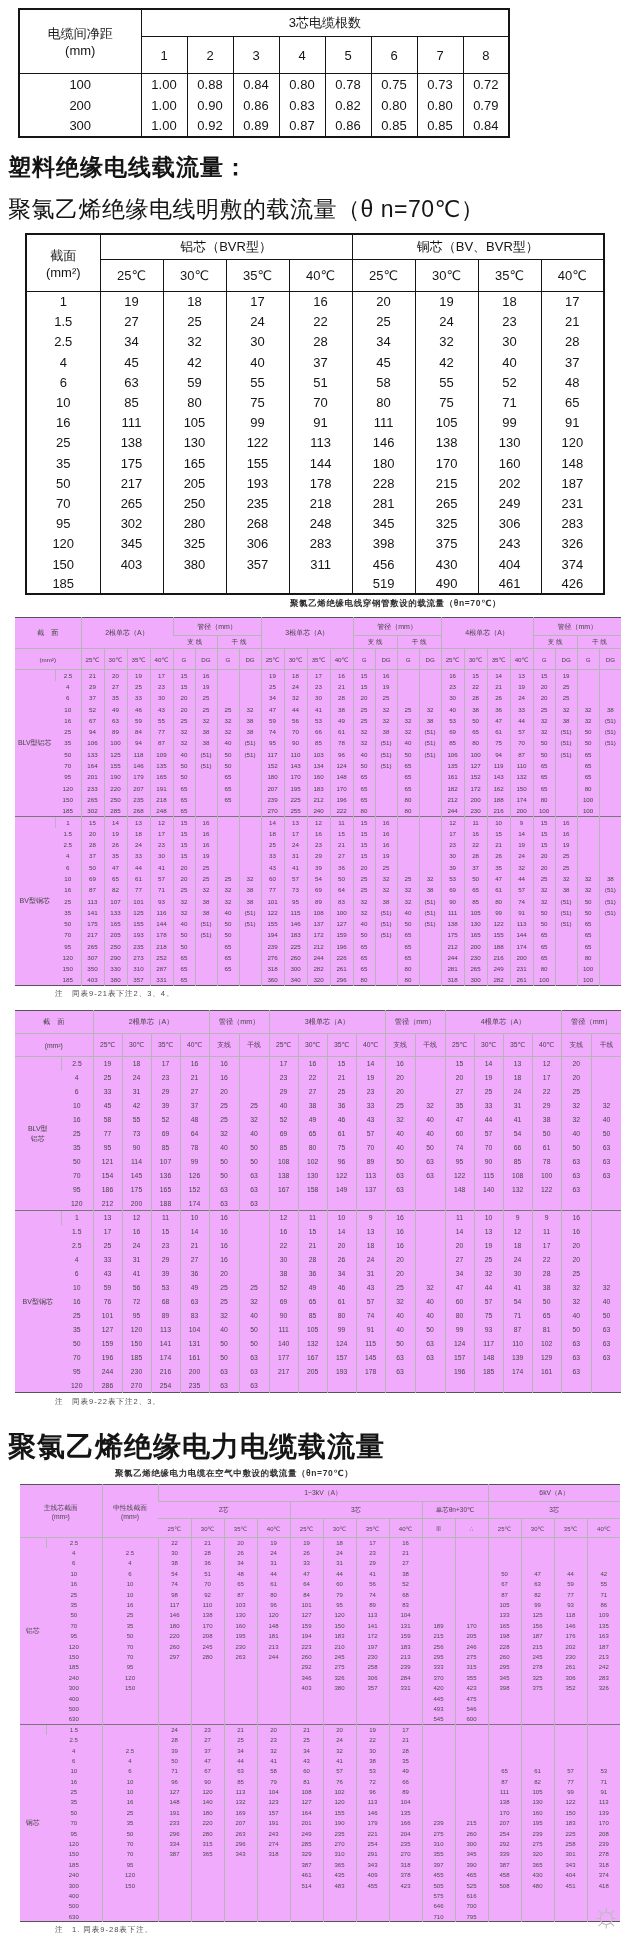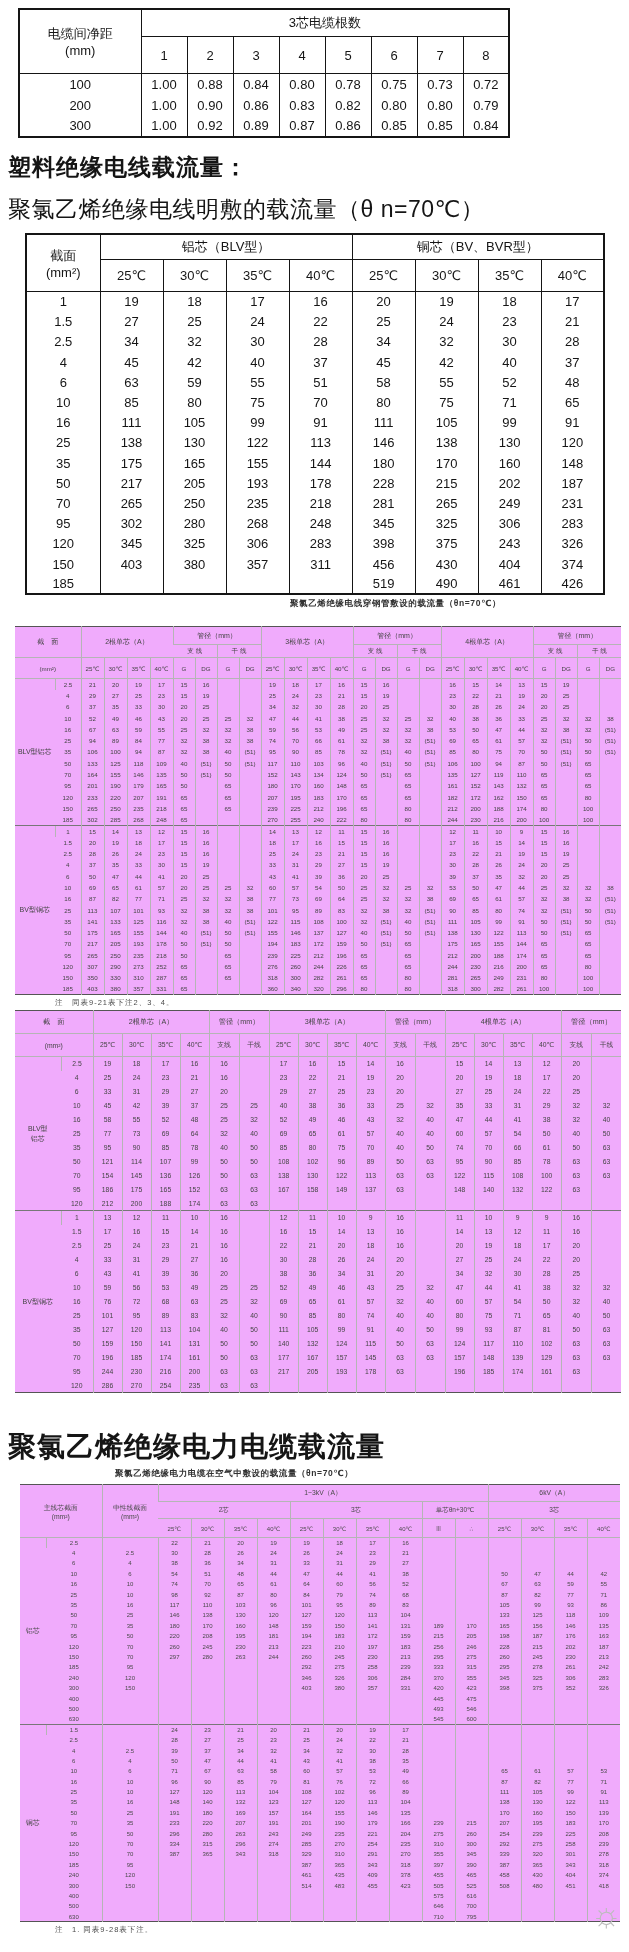--- a/index.html
+++ b/index.html
@@ -146,21 +146,21 @@
         <col style="width: 63px;">
         <col style="width: 63px;">
         <col style="width: 63px;">
         <col style="width: 63px;">
         <col style="width: 63px;">
       </colgroup>
       <thead>
         <tr>
           <th rowspan="2">截面
 (mm²)</th>
-          <th colspan="4">铝芯（BLV型）</th>
+          <th colspan="4">铝芯（BVR型）</th>
           <th colspan="4">铜芯（BV、BVR型）</th>
         </tr>
         <tr>
           <th>25℃</th>
           <th>30℃</th>
           <th>35℃</th>
           <th>40℃</th>
           <th>25℃</th>
           <th>30℃</th>
           <th>35℃</th>
@@ -331,21 +331,21 @@
           <td>519</td>
           <td>490</td>
           <td>461</td>
           <td>426</td>
         </tr>
       </tbody>
     </table>
   </div>
 
 <div class="abs scan" style="top:598px;left:15px;width:605px">
-  <div class="scan-title" style="margin-left:275px;margin-bottom:16px">聚氯乙烯绝缘电线穿钢管敷设的载流量（θn=70℃）</div>
+  <div class="scan-title" style="margin-left:275px;margin-bottom:7px">聚氯乙烯绝缘电线穿钢管敷设的载流量（θn=70℃）</div>
   <div class="tC">
       <table>
         <colgroup>
           <col style="width: 40px;">
           <col style="width: 26px;">
           <col style="width: 23px;">
           <col style="width: 23px;">
           <col style="width: 23px;">
           <col style="width: 23px;">
           <col style="width: 22px;">
@@ -1741,20 +1741,21 @@
             <td></td>
             <td></td>
             <td></td>
             <td></td>
             <td></td>
             <td></td>
           </tr>
         </tbody>
       </table>
     </div>
+  <div class="scan-note" style="margin-top:4px;margin-left:40px">注　同表9-22表下注2、3。</div>
 </div>
 
 <div class="abs h3" style="top:1428px;left:8px">聚氯乙烯绝缘电力电缆载流量</div>
 
 <div class="abs scan" style="top:1468px;left:20px;width:598px">
   <div class="scan-title" style="margin-left:95px;margin-bottom:4px">聚氯乙烯绝缘电力电缆在空气中敷设的载流量（θn=70℃）</div>
   <div class="tE">
       <table>
         <colgroup>
           <col style="width: 26px;">

